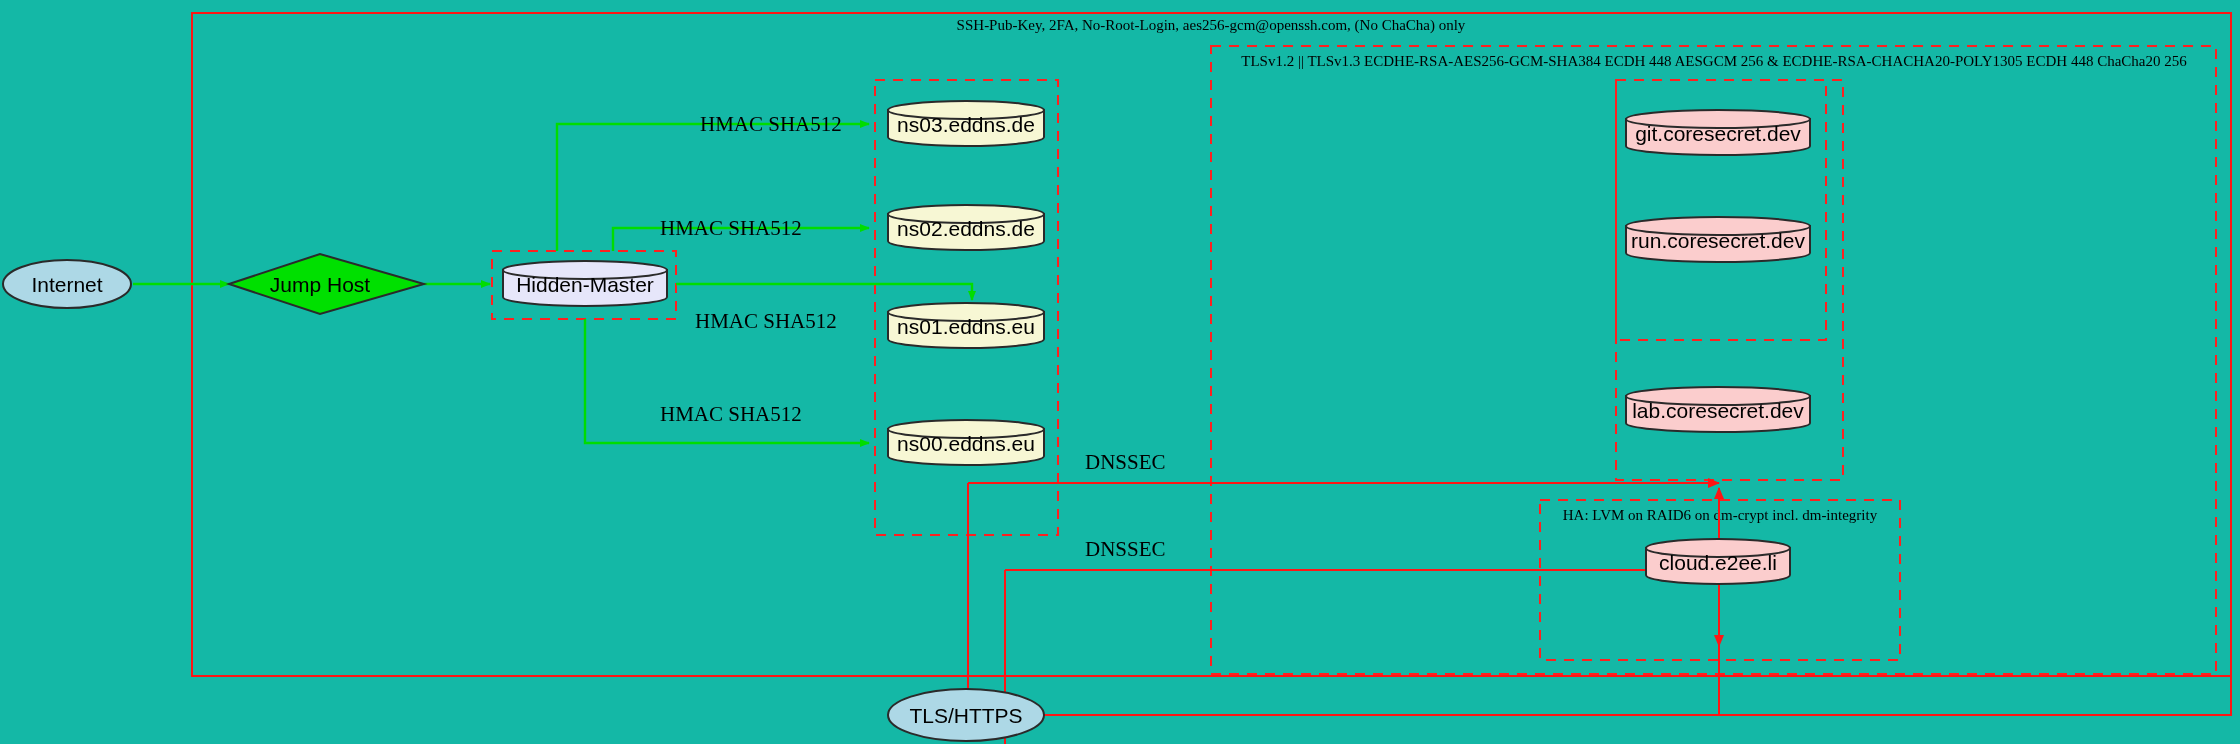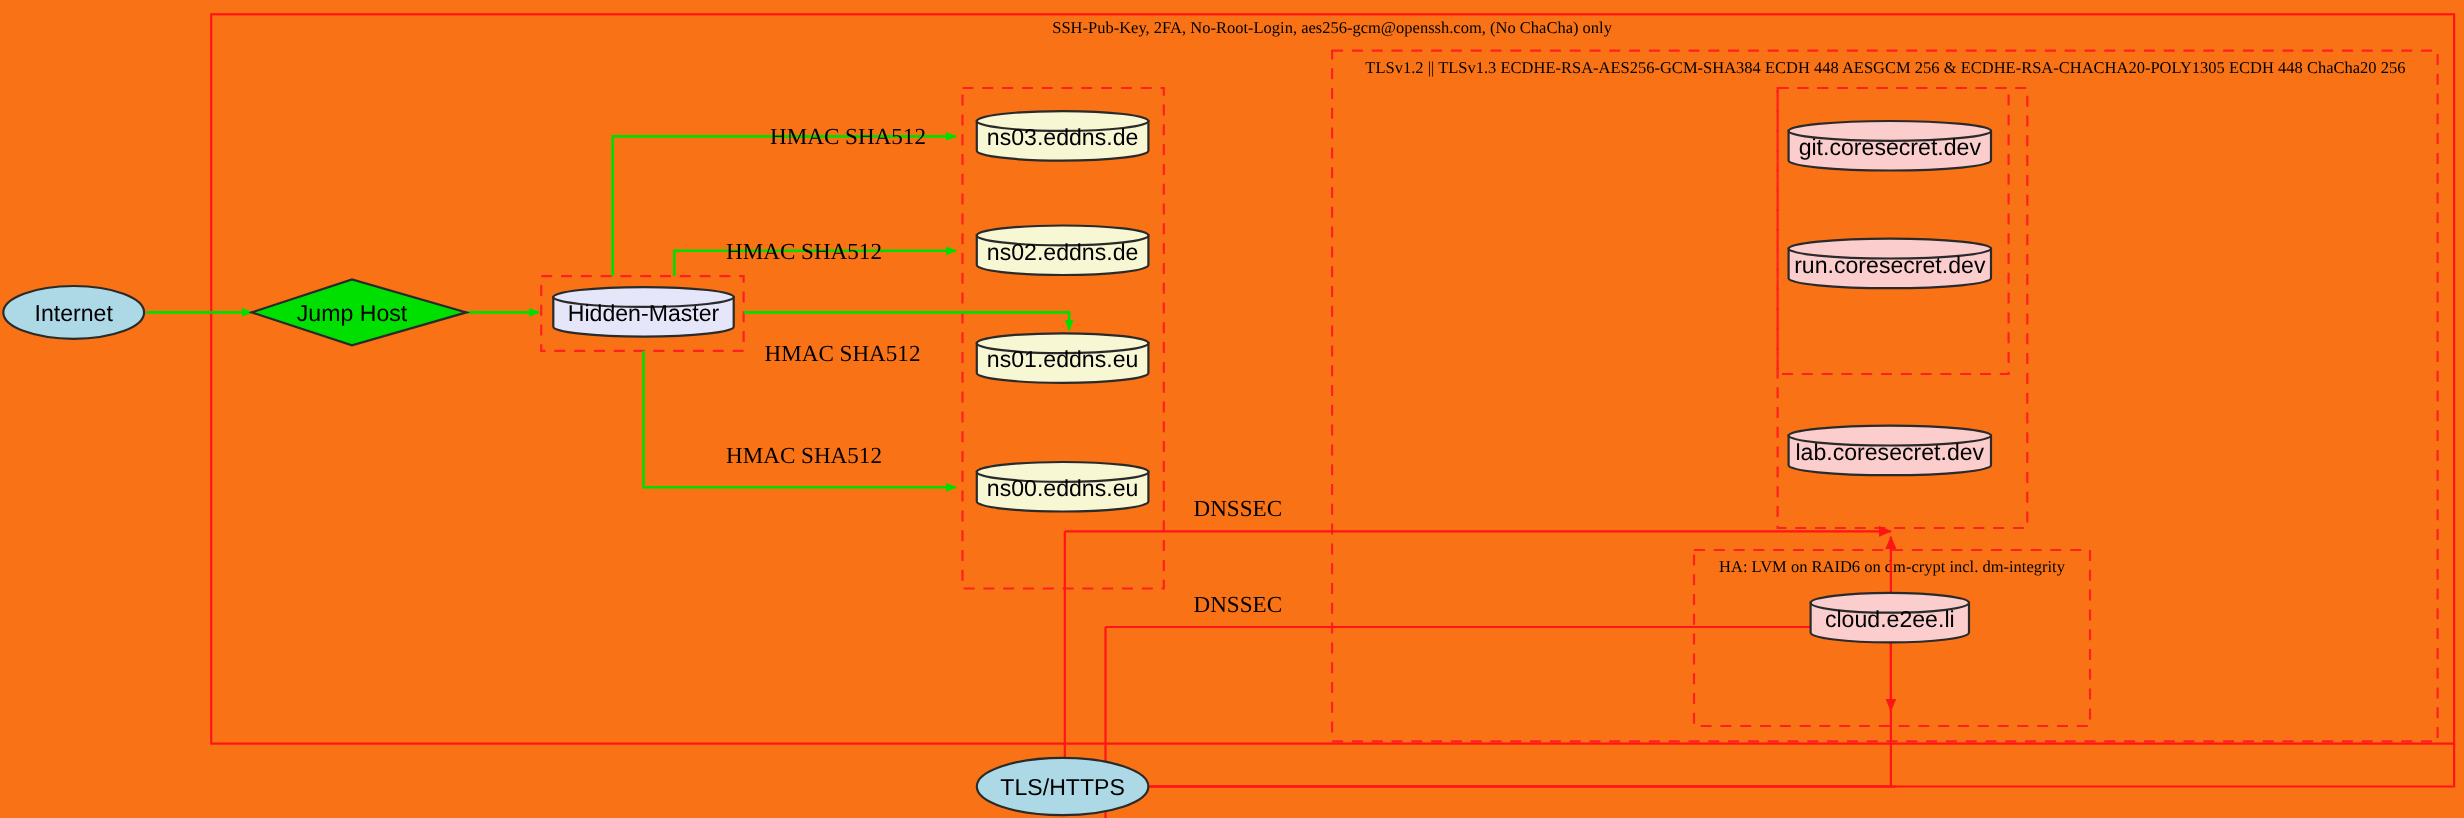--- a/index.html
+++ b/index.html
@@ -4,21 +4,21 @@
 <style>
   html, body {
     margin: 0;
     padding: 0;
     background: #ffffff;
   }
   #stage {
     position: relative;
     width: 2240px;
     height: 744px;
-    background: #f97316;
+    background: #14b8a6;
     font-family: "Liberation Sans", sans-serif;
     overflow: hidden;
   }
   svg#diagram {
     position: absolute;
     left: 0;
     top: 0;
     width: 2240px;
     height: 744px;
   }

